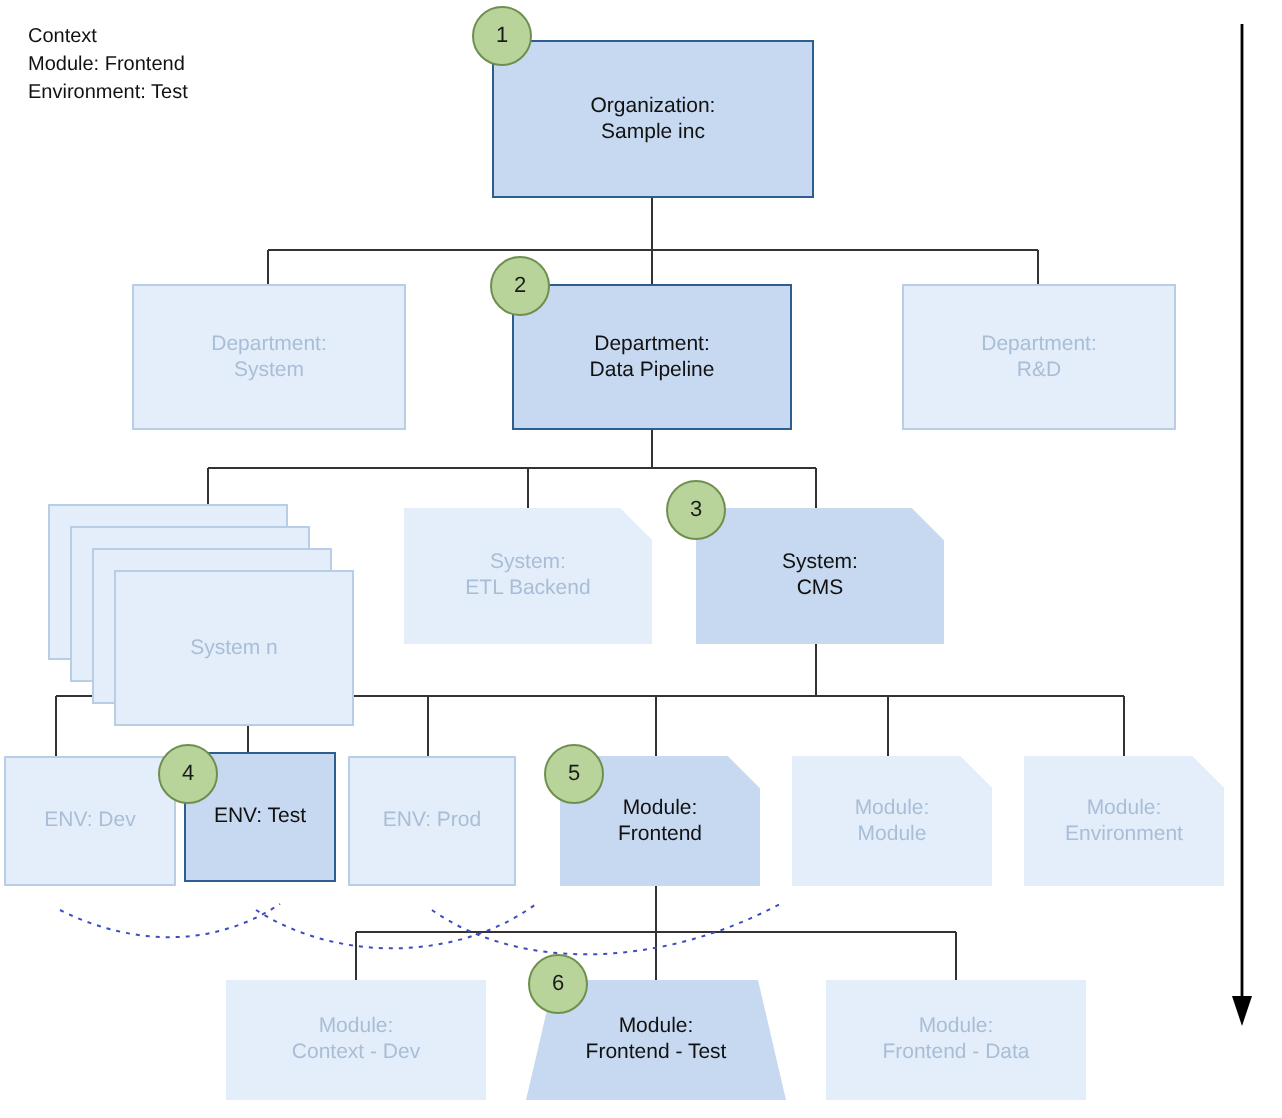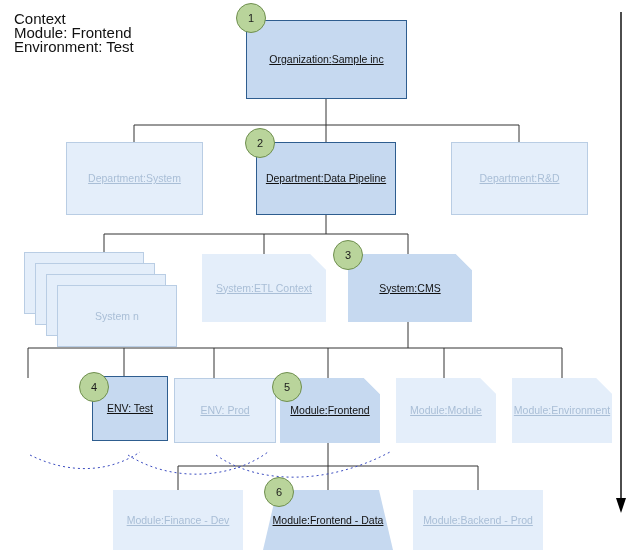--- a/index.html
+++ b/index.html
@@ -21,39 +21,38 @@
     position: absolute;
     left: 0;
     top: 0;
     width: 641px;
     height: 559px;
   }
   .ctx {
     position: absolute;
     left: 14px;
     top: 12px;
-    font-size: 15px;
+    font-size: 10px;
     color: #111111;
     line-height: 14px;
     white-space: pre;
   }
   .node {
     position: absolute;
     box-sizing: border-box;
     display: flex;
-    flex-direction: row;
+    flex-direction: column;
     align-items: center;
     justify-content: center;
     text-align: center;
     font-size: 10.5px;
     line-height: 13px;
     border: 1px solid #2e5d8f;
     background: #c6d9f0;
     color: #111111;
-    text-decoration: underline;
   }
   .node.dim {
     background: #e4eefa;
     border-color: #b9cde4;
     color: #a9bed6;
   }
   .node .l1, .node .l2 { display: block; }
   
   .tag {
     clip-path: polygon(0 0, calc(100% - 16px) 0, 100% 16px, 100% 100%, 0 100%);
@@ -97,21 +96,21 @@
     align-items: center;
     justify-content: center;
     z-index: 20;
   }
   .stack {
     position: absolute;
   }
   .stack .card {
     position: absolute;
     width: 120px;
-    height: 62px;
+    height: 78px;
     box-sizing: border-box;
     border: 1px solid #b9cde4;
     background: #e4eefa;
     color: #a9bed6;
     font-size: 10.5px;
     display: flex;
     align-items: center;
     justify-content: center;
   }
 </style>
@@ -199,35 +198,38 @@
       <span>System A</span>
     </div>
     <div class="card" style="left:33px; top:33px;">
       <span>System n</span>
     </div>
   </div>
 
   <div class="node tag dim" style="left:202px; top:254px; width:124px; height:68px;">
     <div class="fill"></div>
     <span class="lbl l1">System:</span>
-    <span class="lbl l2">ETL Context</span>
+    <span class="lbl l2">ETL Backend</span>
   </div>
 
   <div class="node tag" style="left:348px; top:254px; width:124px; height:68px;">
     <div class="fill" style="background:#c6d9f0;"></div>
     <span class="lbl l1">System:</span>
     <span class="lbl l2">CMS</span>
   </div>
   <div class="badge" style="left:333px; top:240px;">3</div>
 
+  <div class="node dim" style="left:2px; top:378px; width:86px; height:65px;">
+    <span class="l1">ENV: Dev</span>
+  </div>
   <div class="node" style="left:92px; top:376px; width:76px; height:65px;">
     <span class="l1">ENV: Test</span>
   </div>
   <div class="badge" style="left:79px; top:372px;">4</div>
-  <div class="node dim" style="left:174px; top:378px; width:102px; height:65px;justify-content:center;">
+  <div class="node dim" style="left:174px; top:378px; width:84px; height:65px;justify-content:center;">
     <span class="l1">ENV: Prod</span>
   </div>
 
   <div class="node tag" style="left:280px; top:378px; width:100px; height:65px;">
     <div class="fill"></div>
     <span class="lbl l1">Module:</span>
     <span class="lbl l2">Frontend</span>
   </div>
   <div class="badge" style="left:272px; top:372px;">5</div>
 
@@ -239,29 +241,29 @@
 
   <div class="node tag dim" style="left:512px; top:378px; width:100px; height:65px;">
     <div class="fill"></div>
     <span class="lbl l1">Module:</span>
     <span class="lbl l2">Environment</span>
   </div>
 
   <div class="node trap dim" style="left:113px; top:490px; width:130px; height:60px;">
     <div class="fill"></div>
     <span class="lbl l1">Module:</span>
-    <span class="lbl l2">Finance - Dev</span>
+    <span class="lbl l2">Context - Dev</span>
   </div>
 
   <div class="node trap" style="left:263px; top:490px; width:130px; height:60px;">
     <div class="fill"></div>
     <span class="lbl l1">Module:</span>
+    <span class="lbl l2">Frontend - Test</span>
+  </div>
+  <div class="badge" style="left:264px; top:477px;">6</div>
+
+  <div class="node trap dim" style="left:413px; top:490px; width:130px; height:60px;">
+    <div class="fill"></div>
+    <span class="lbl l1">Module:</span>
     <span class="lbl l2">Frontend - Data</span>
   </div>
-  <div class="badge" style="left:264px; top:477px;">6</div>
-
-  <div class="node trap dim" style="left:413px; top:490px; width:130px; height:60px;">
-    <div class="fill"></div>
-    <span class="lbl l1">Module:</span>
-    <span class="lbl l2">Backend - Prod</span>
-  </div>
 
 </div>
 
 </body></html>

